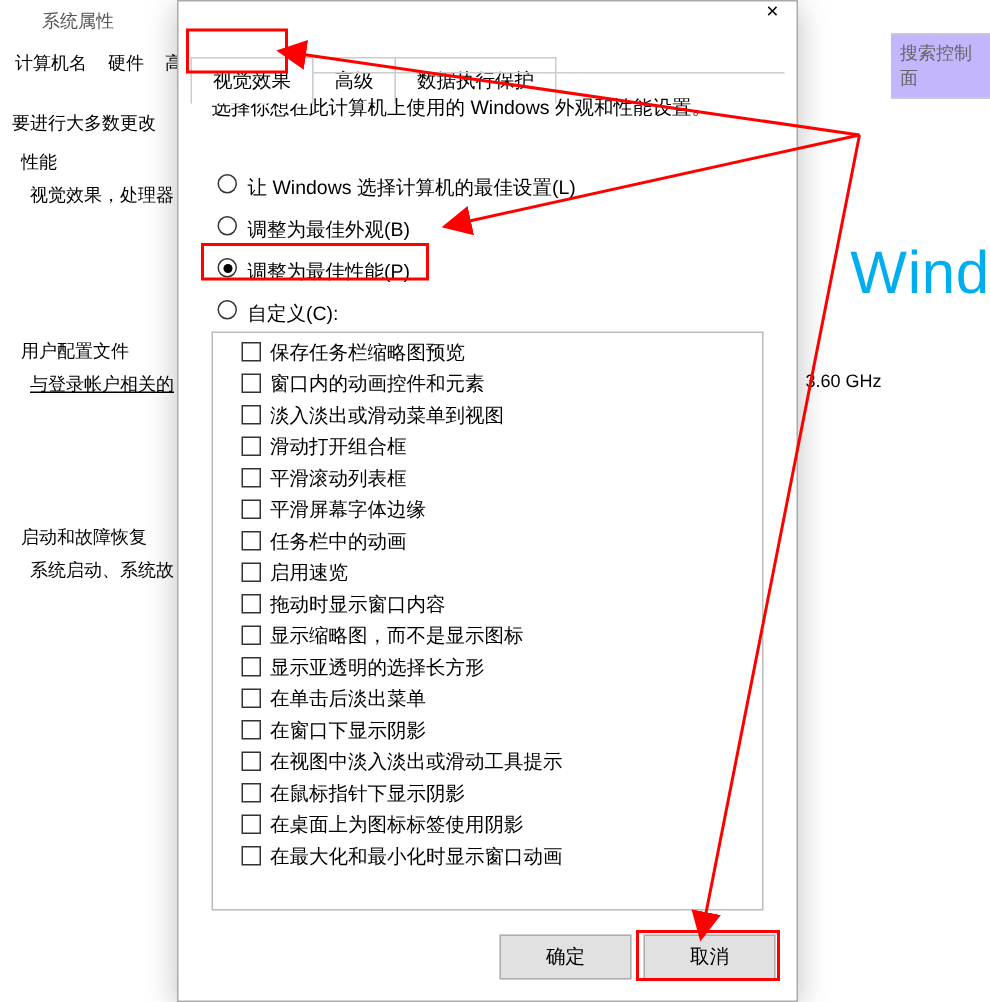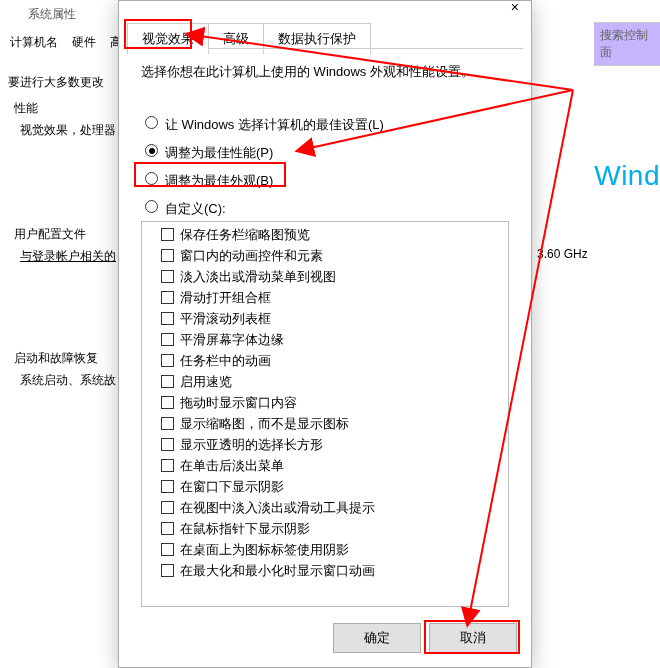--- a/index.html
+++ b/index.html
@@ -48,21 +48,21 @@
   }
   .back-tabs span { padding: 4px 2px; }
   .back-label {
     position: absolute;
     font-size: 12px;
     color: #000;
   }
   .windows-brand {
     position: absolute;
     right: 0; top: 160px;
-    font-size: 28px;
+    font-size: 40px;
     color: #00adef;
     font-family: "Segoe UI", sans-serif;
     font-weight: 400;
     letter-spacing: 0.5px;
   }
   .cpu-freq {
     position: absolute;
     left: 537px; top: 247px;
     font-size: 12px;
   }
@@ -91,20 +91,21 @@
     left: 8px; top: 22px;
     display: flex;
   }
   .dlg-tab {
     padding: 6px 14px;
     border: 1px solid #ccc;
     border-bottom: none;
     background: #fff;
     font-size: 13px;
     cursor: pointer;
+    margin-top: 15px;
   }
   .dlg-tab + .dlg-tab { margin-left: -1px; }
   .dlg-tab.active {
     position: relative;
     z-index: 2;
     background: #fff;
   }
   .tab-line {
     position: absolute;
     left: 8px; right: 8px;
@@ -228,27 +229,27 @@
   </div>
   <div class="tab-line"></div>
 
   <div class="intro">选择你想在此计算机上使用的 Windows 外观和性能设置。</div>
 
   <div class="radios">
     <div class="radio-row">
       <span class="radio"></span>
       <span>让 Windows 选择计算机的最佳设置(L)</span>
     </div>
+    <div class="radio-row">
+      <span class="radio"></span>
+      <span>调整为最佳外观(B)</span>
+    </div>
     <div class="radio-row selected">
       <span class="radio checked"></span>
       <span>调整为最佳性能(P)</span>
-    </div>
-    <div class="radio-row">
-      <span class="radio"></span>
-      <span>调整为最佳外观(B)</span>
     </div>
     <div class="radio-row">
       <span class="radio"></span>
       <span>自定义(C):</span>
     </div>
   </div>
 
   <div class="checks" id="checks-container">
       <div class="check-row">
         <span class="checkbox"></span>

